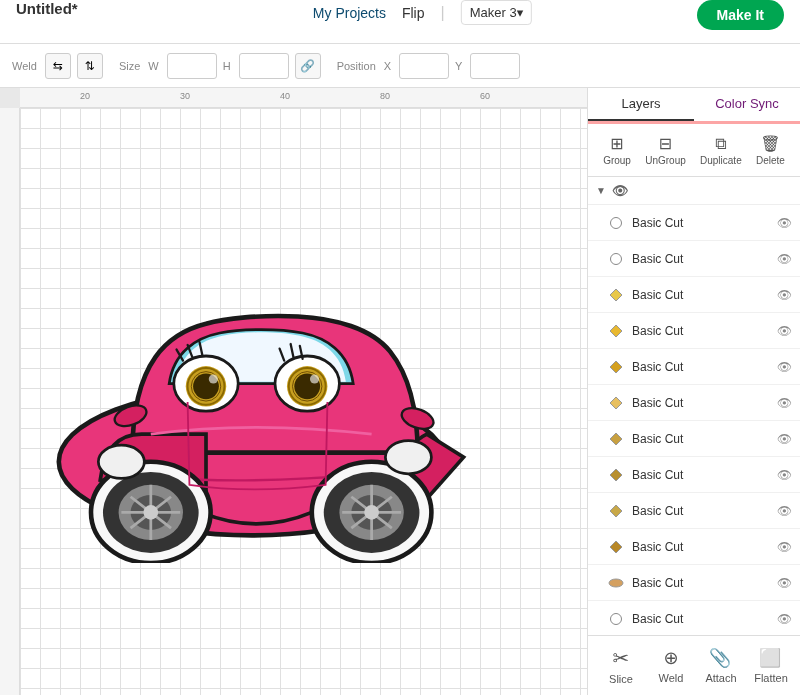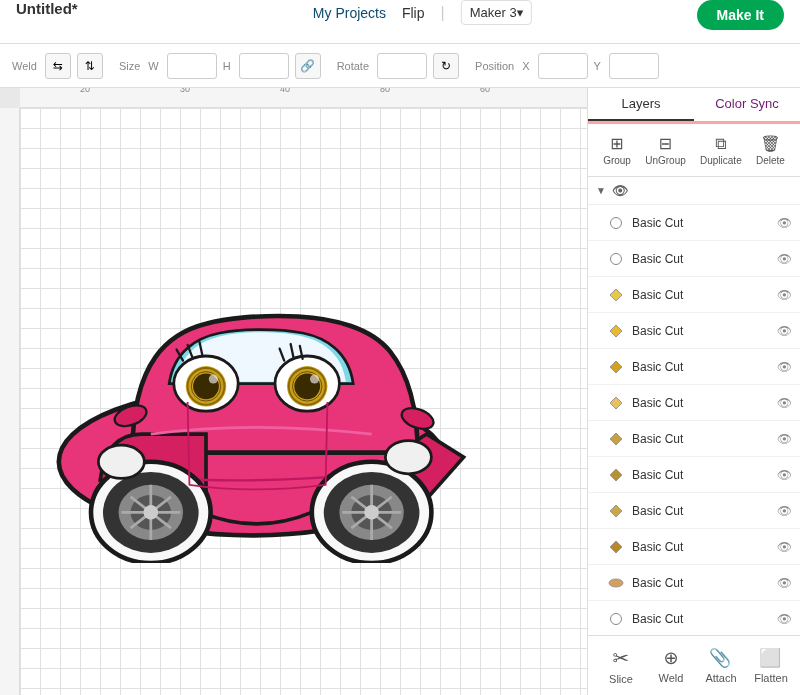--- a/index.html
+++ b/index.html
@@ -62,21 +62,21 @@
       background: #f5f5f5; border-right: 1px solid #ddd;
     }
     .grid-canvas {
       position: absolute; top: 20px; left: 20px; right: 0; bottom: 0;
       background-color: #fff;
       background-image: 
         linear-gradient(to right, #e0e0e0 1px, transparent 1px),
         linear-gradient(to bottom, #e0e0e0 1px, transparent 1px);
       background-size: 20px 20px;
     }
-    .ruler-tick { position: absolute; bottom: 13px; font-size: 9px; color: #888; }
+    .ruler-tick { position: absolute; bottom: 6px; font-size: 9px; color: #888; }
     .car-image {
       position: absolute; top: 50%; left: 45%; transform: translate(-55%, -50%);
       width: 460px; height: auto;
     }
 
     
     #right-panel {
       width: 213px; background: #fff; border-left: 1px solid #ddd;
       display: flex; flex-direction: column;
     }
@@ -172,25 +172,20 @@
   </div>
   <div class="toolbar-group">
     <span class="toolbar-label">Size</span>
     <span class="toolbar-label">W</span>
     <input class="toolbar-input" type="text" value="" style="">
     <span class="toolbar-label">H</span>
     <input class="toolbar-input" type="text" value="" style="">
     <button class="toolbar-icon-btn" title="Lock Ratio">🔗</button>
   </div>
   <div class="toolbar-group">
-    <span class="toolbar-label">Rotate</span>
-    <input class="toolbar-input" type="text" value="" style="">
-    <button class="toolbar-icon-btn">↻</button>
-  </div>
-  <div class="toolbar-group">
     <span class="toolbar-label">Position</span>
     <span class="toolbar-label">X</span>
     <input class="toolbar-input" type="text" value="" style="">
     <span class="toolbar-label">Y</span>
     <input class="toolbar-input" type="text" value="" style="">
   </div>
 </div>
 
 <div id="main">
 

